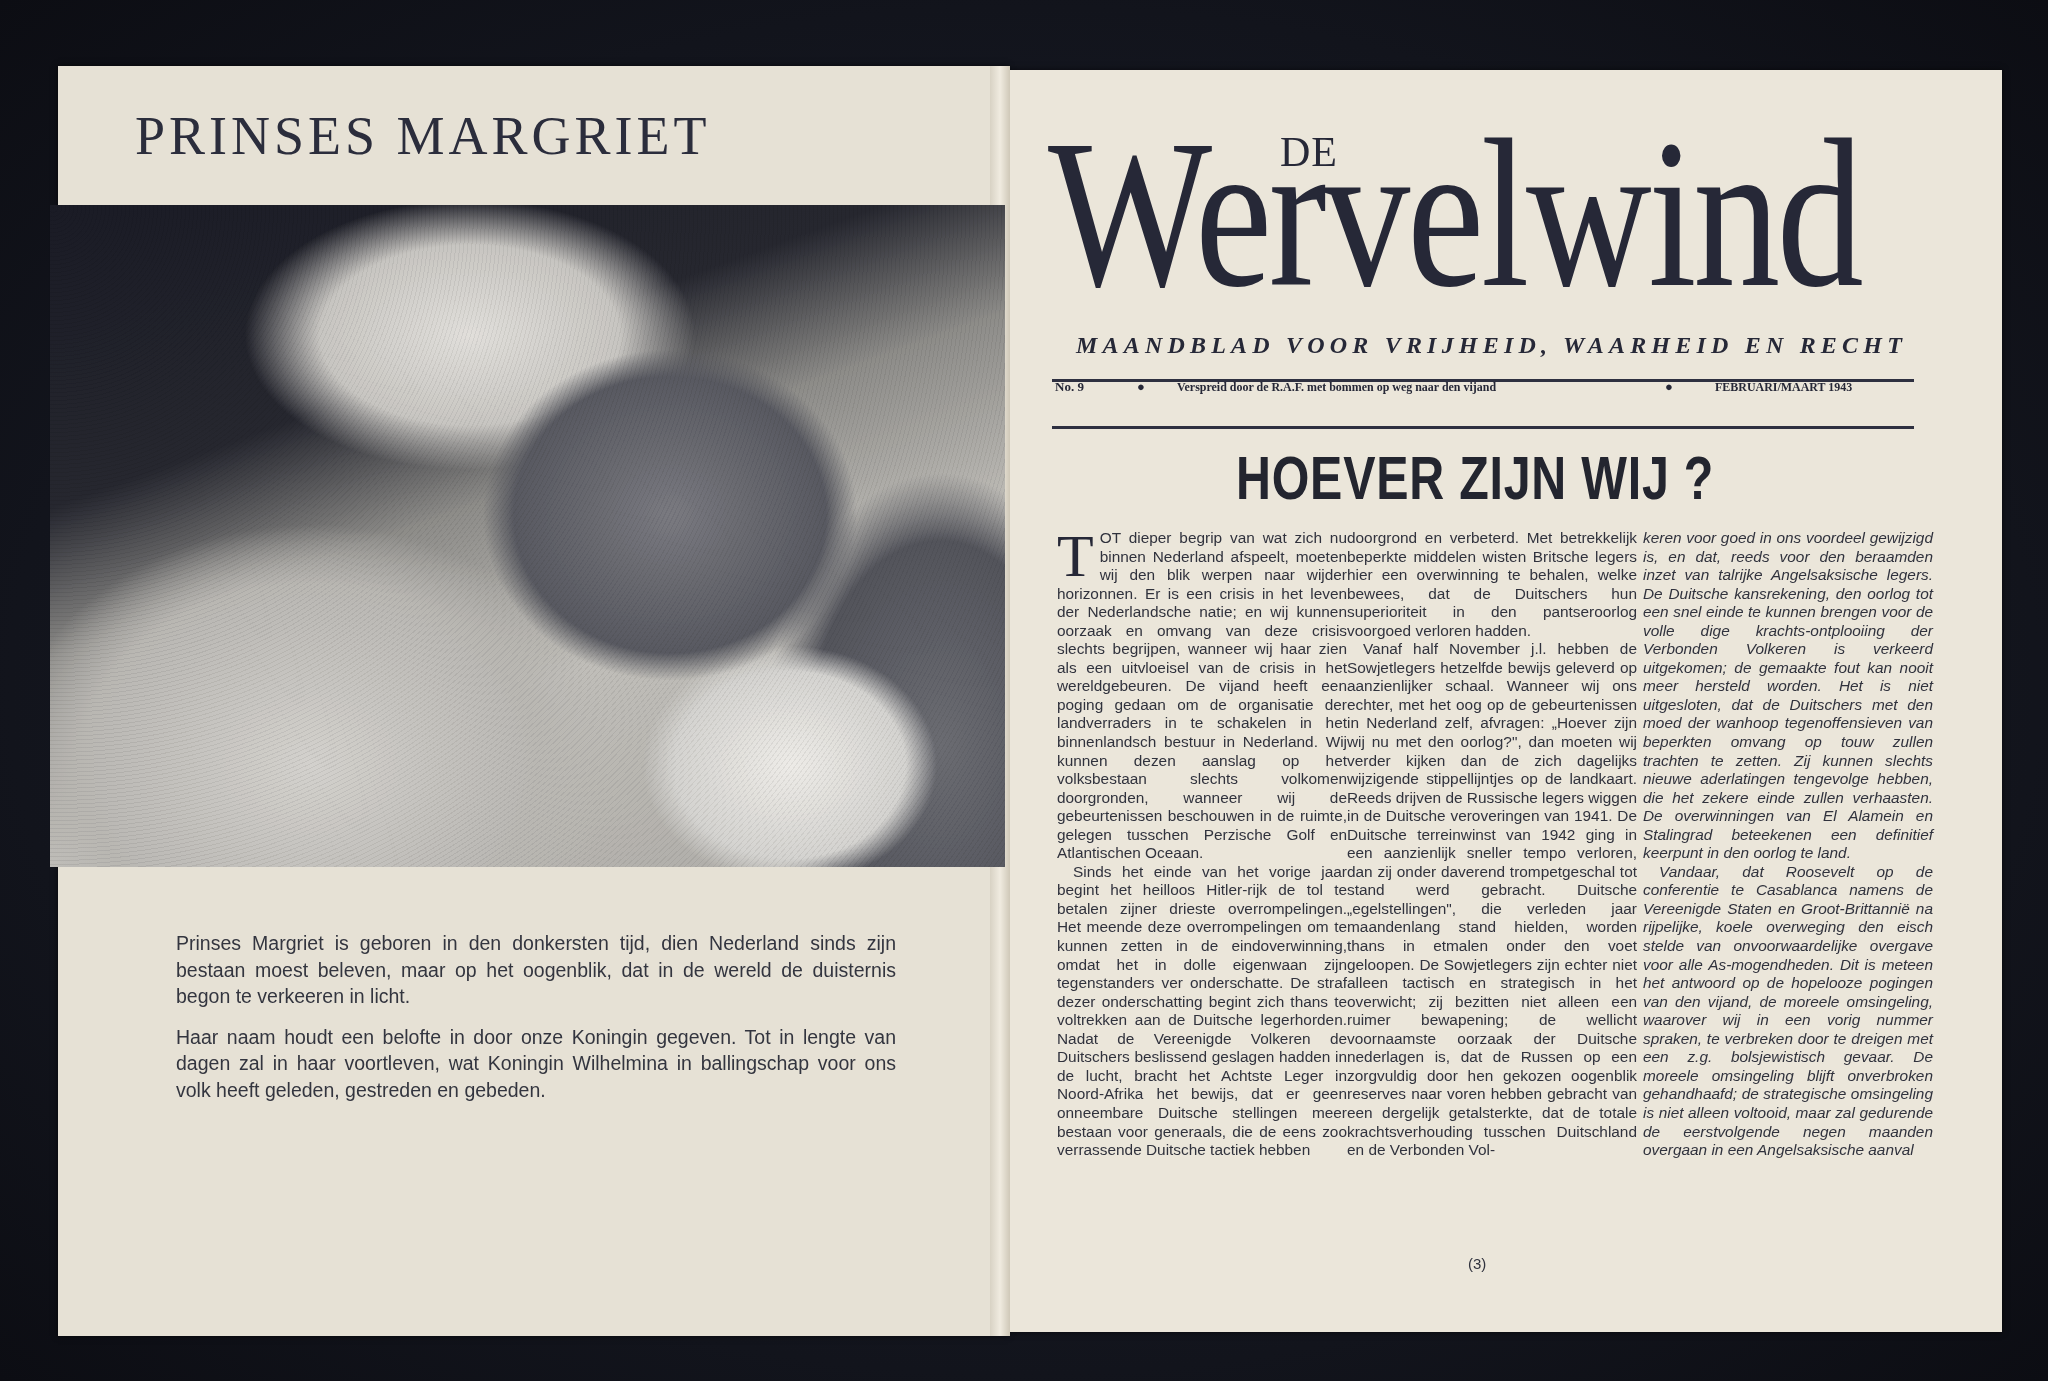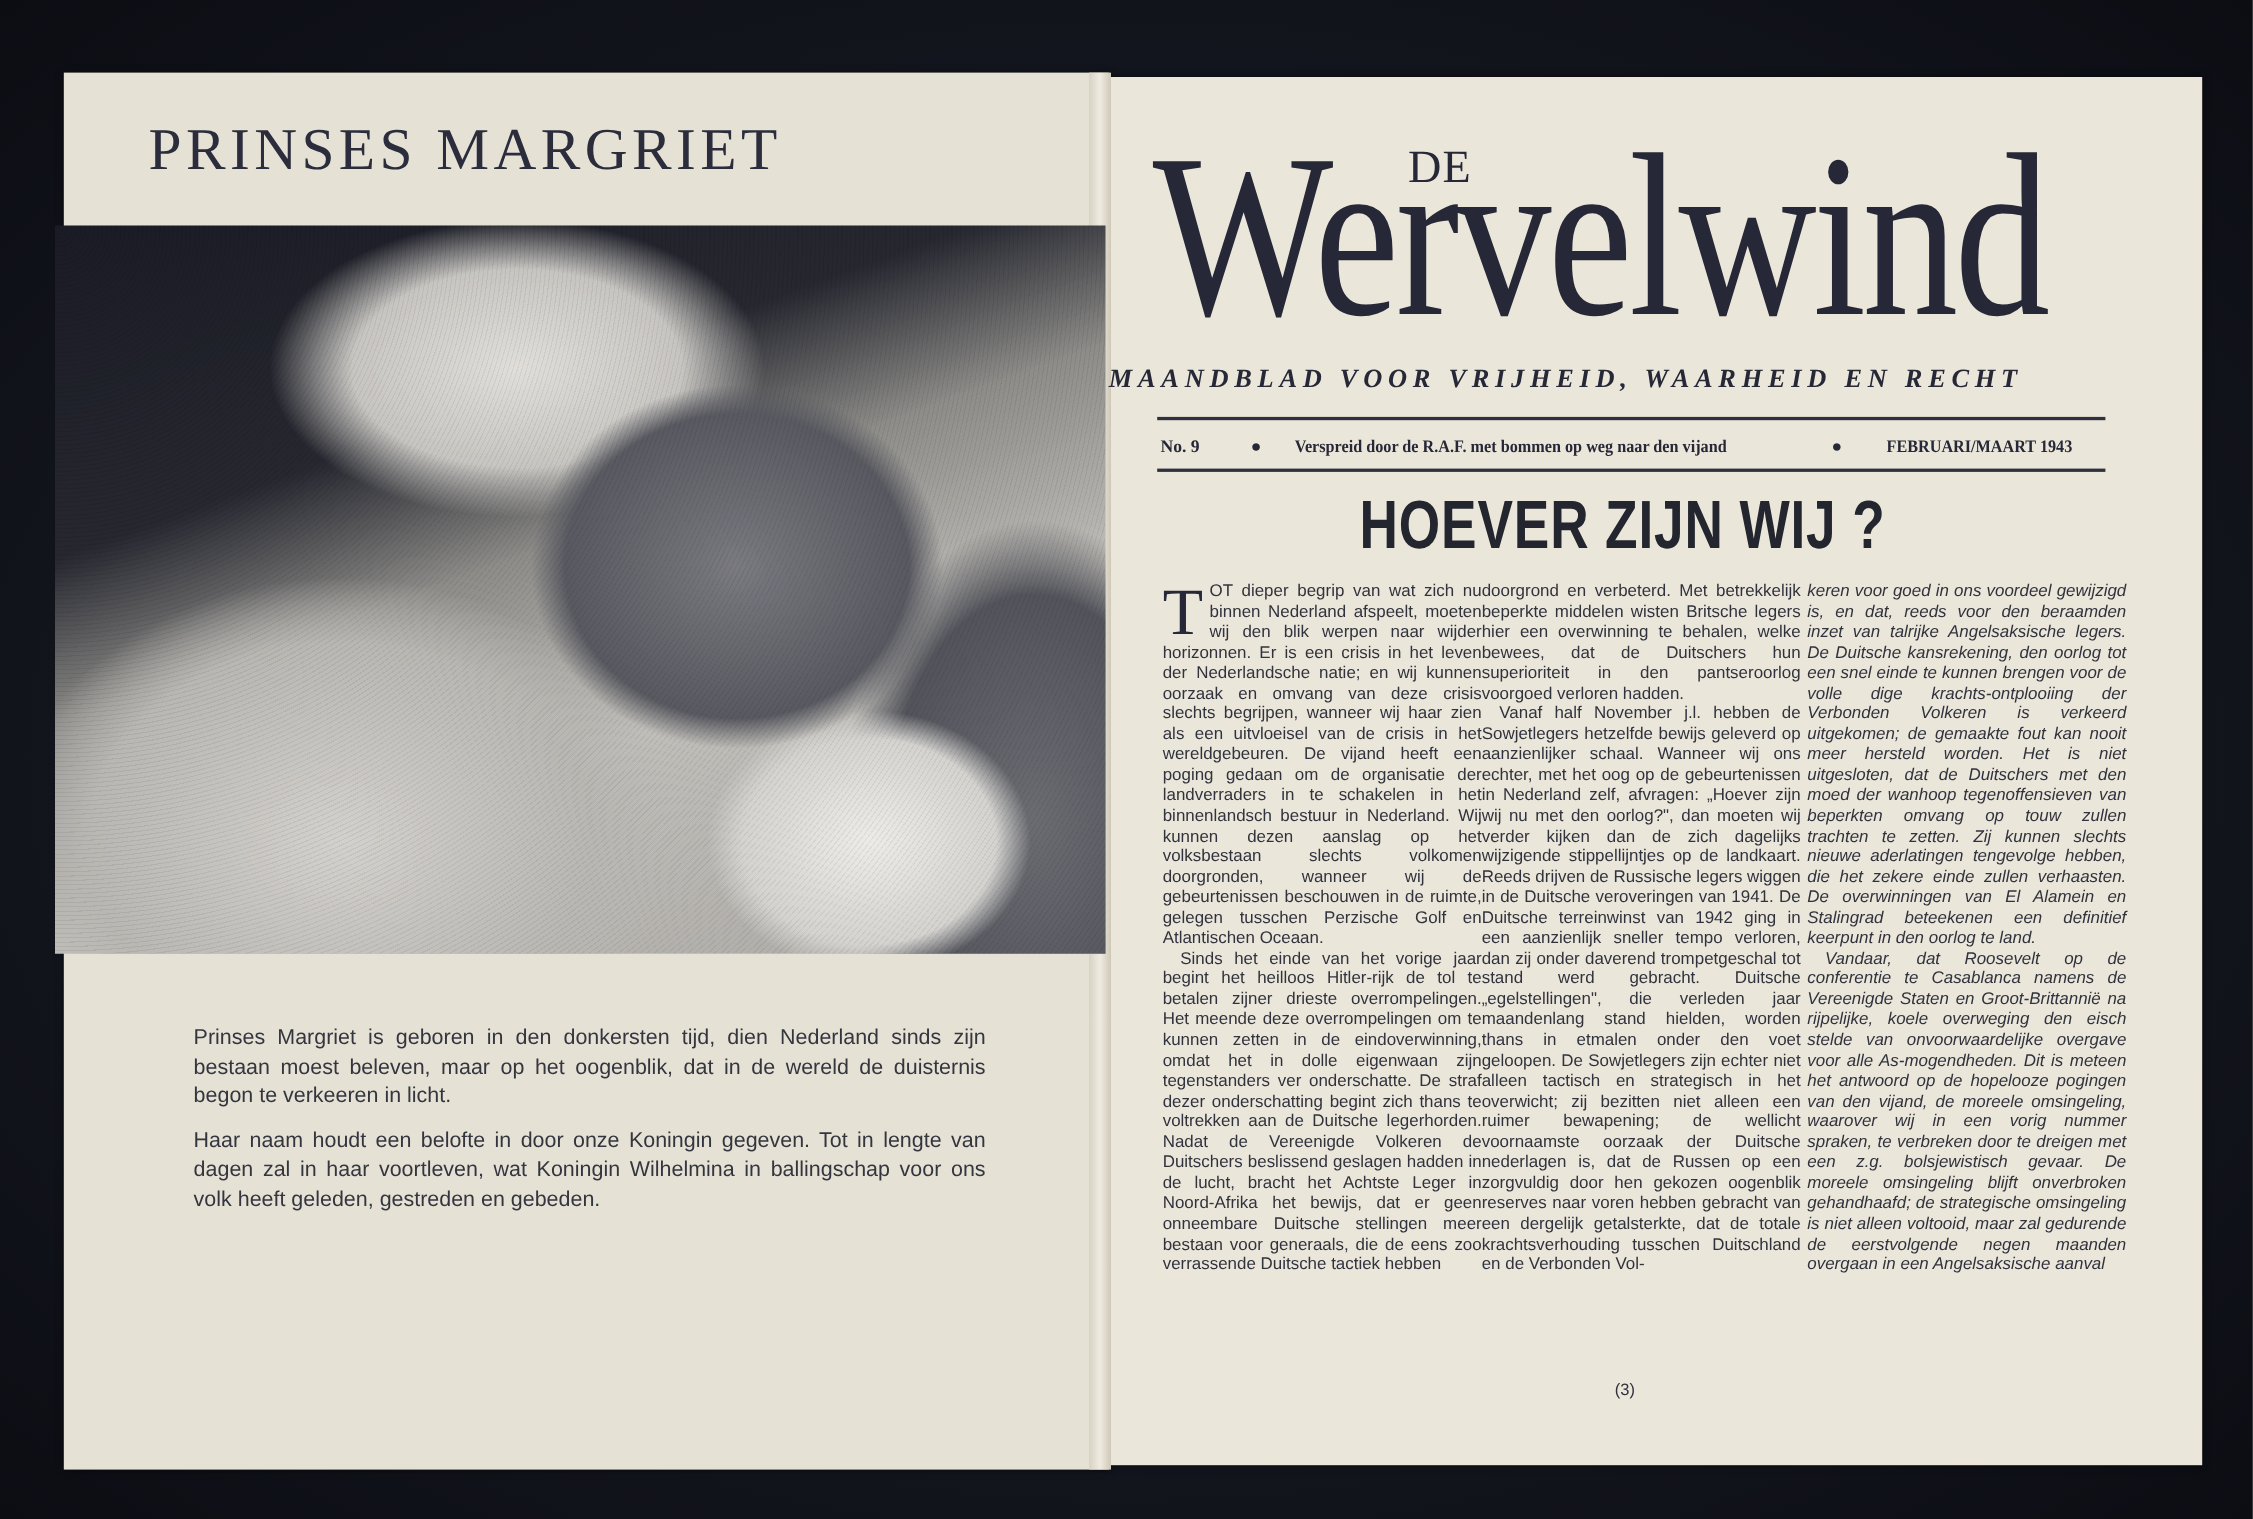--- a/index.html
+++ b/index.html
@@ -53,30 +53,30 @@
   #masthead-de {
     position:absolute; left:1280px; top:128px; font-size:42px; color:#262837;
     font-family:"Liberation Serif", serif; letter-spacing:1px;
   }
   #masthead-title {
     position:absolute; left:1048px; top:108px; font-size:212px; line-height:212px;
     color:#262837; font-family:"Liberation Serif", serif; letter-spacing:-4px;
     transform: scaleX(0.82); transform-origin:left top; white-space:nowrap;
   }
   #masthead-subtitle {
-    position:absolute; left:1008px; top:332px; width:880px;
+    position:absolute; left:1076px; top:332px; width:880px;
     font-size:24px; font-style:italic; font-weight:bold; letter-spacing:5.2px;
     color:#262837; font-family:"Liberation Serif", serif; white-space:nowrap;
   }
   .rule { position:absolute; left:1052px; width:862px; height:3px; background:#2e3040; }
   #rule-top { top:379px; }
   #rule-bottom { top:426px; }
   #info-line {
-    position:absolute; left:1055px; top:396px; width:860px; height:24px;
-    font-family:"Liberation Serif", serif; font-weight:bold; font-size:16px; color:#262837;
+    position:absolute; left:1055px; top:377px; width:860px; height:24px;
+    font-family:"Liberation Serif", serif; font-weight:bold; font-size:13px; color:#262837;
   }
   #info-line span { position:absolute; top:2px; white-space:nowrap; }
   #info-issue { left:0; }
   #info-bullet-1 { left:82px; }
   #info-distribution { left:122px; transform:scaleX(0.92); transform-origin:left; }
   #info-bullet-2 { left:610px; }
   #info-date { left:660px; transform:scaleX(0.92); transform-origin:left; }
   #headline {
     position:absolute; left:1236px; top:438px; font-size:62px; line-height:80px;
     font-family:"Liberation Sans", sans-serif; font-weight:bold; color:#23252f;

